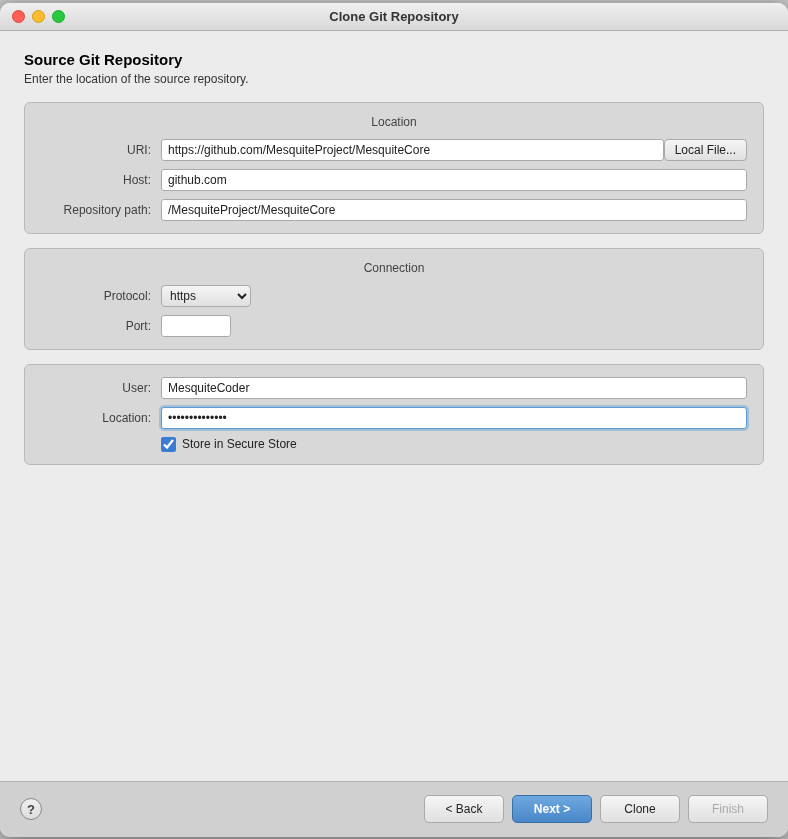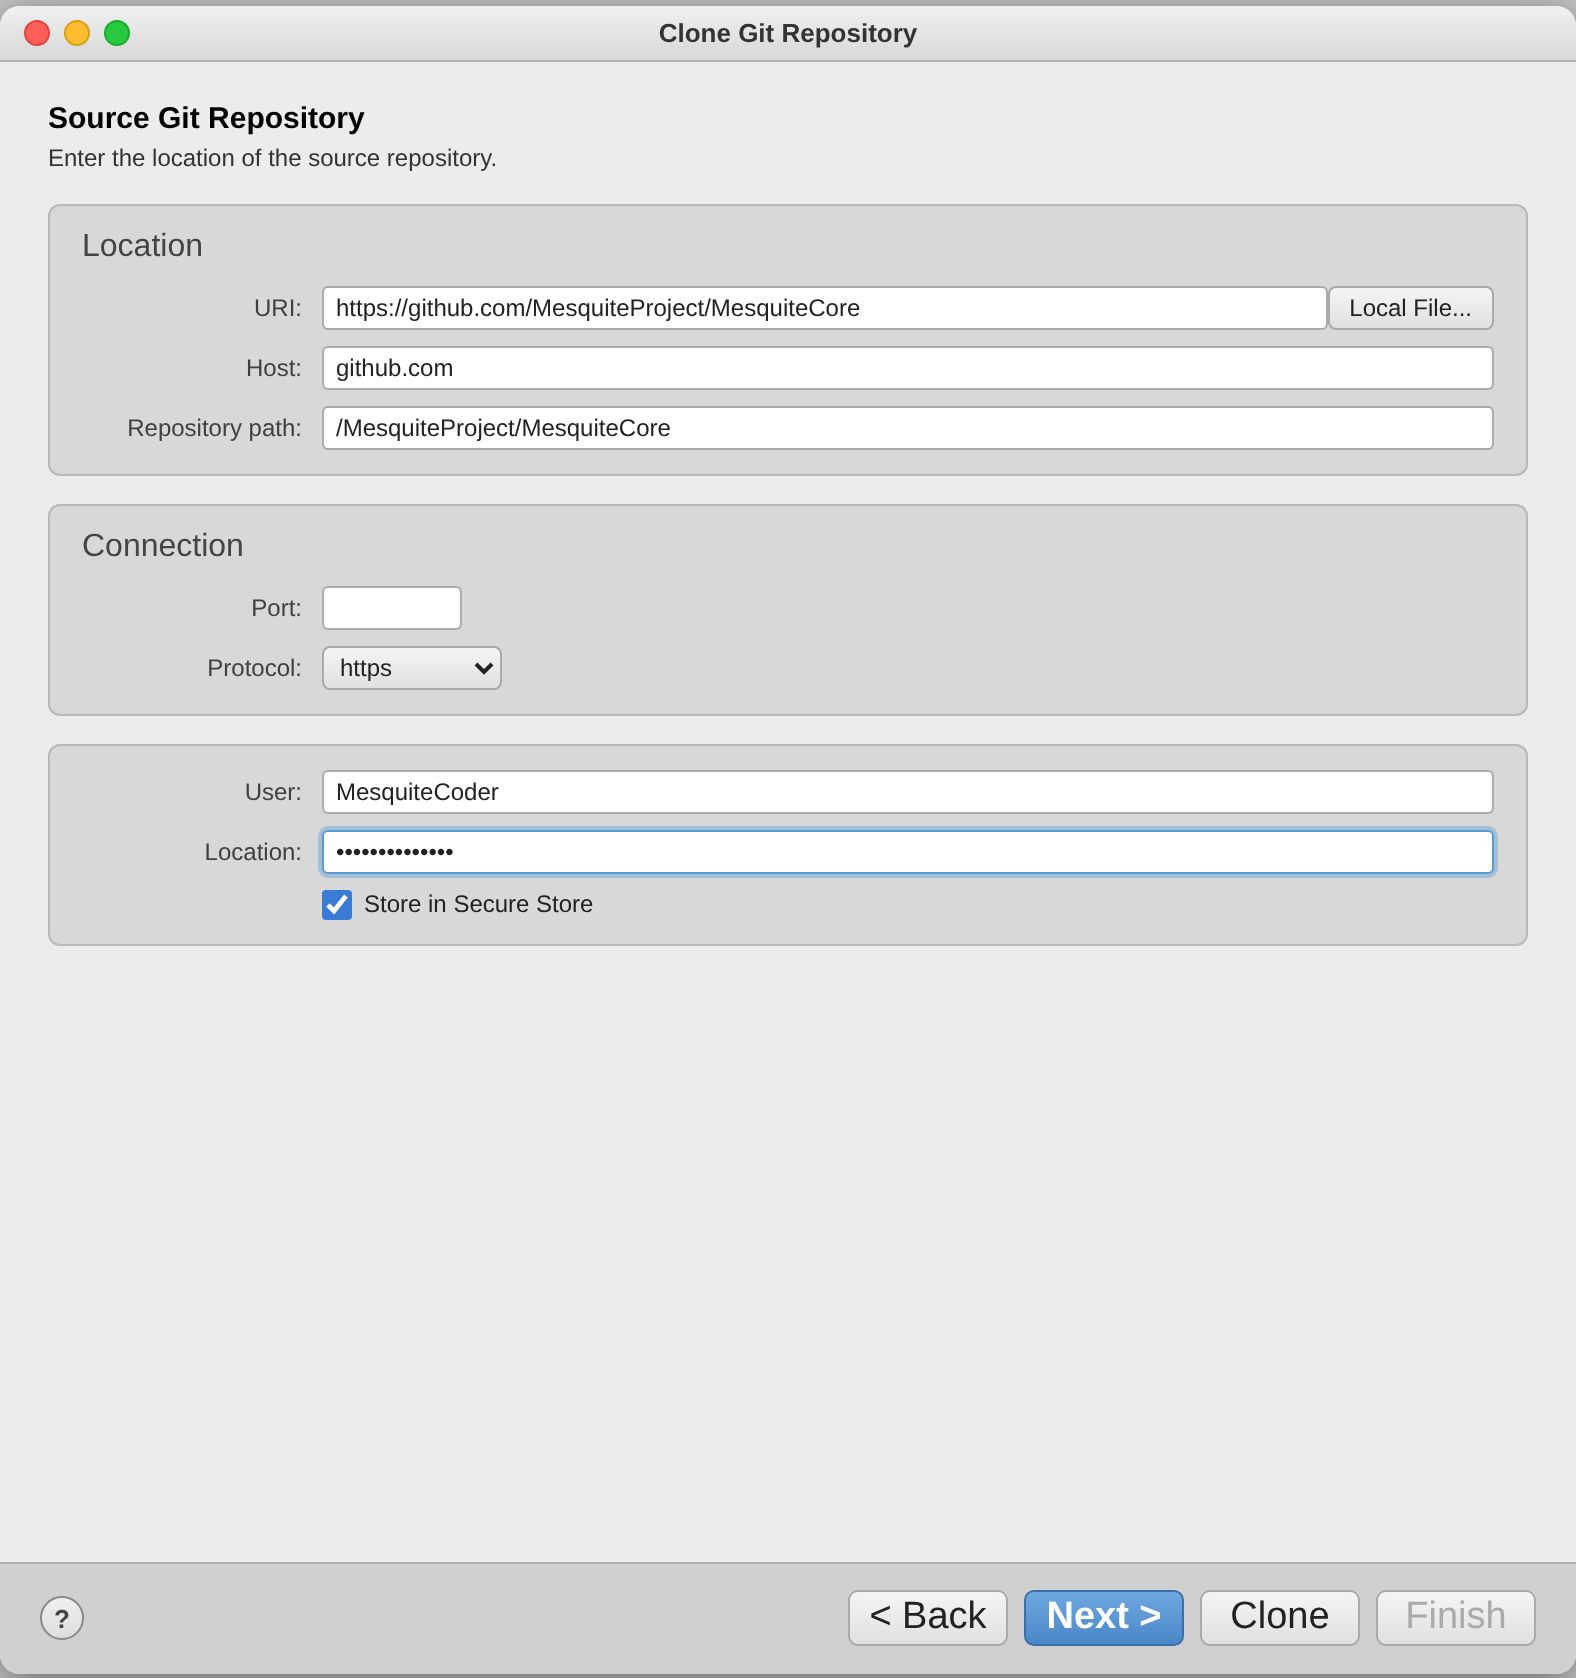--- a/index.html
+++ b/index.html
@@ -133,24 +133,25 @@
     
     .section {
       background: #d8d8d8;
       border: 1px solid #b8b8b8;
       border-radius: 6px;
       padding: 12px 16px;
       margin-bottom: 14px;
     }
 
     .section-title {
-      font-size: 16px;
+      font-size: 12px;
       color: #444;
       margin-bottom: 10px;
       font-weight: normal;
+      text-align: center;
     }
 
     .form-row {
       display: flex;
       align-items: center;
       margin-bottom: 8px;
     }
 
     .form-row:last-child {
       margin-bottom: 0;
@@ -295,21 +296,21 @@
       margin-left: auto;
     }
 
     .nav-btn {
       height: 28px;
       min-width: 80px;
       padding: 0 0;
       background: linear-gradient(to bottom, #f5f5f5, #e0e0e0);
       border: 1px solid #aaa;
       border-radius: 5px;
-      font-size: 19px;
+      font-size: 12px;
       cursor: pointer;
       color: #222;
     }
 
     .nav-btn.primary {
       background: linear-gradient(to bottom, #6ea8e0, #4a87c8);
       border-color: #3a6fa8;
       color: white;
       font-weight: bold;
     }
@@ -361,34 +362,34 @@
       </div>
 
       <div class="form-row">
         <span class="form-label">Repository path:</span>
         <input type="text" class="form-input" value="/MesquiteProject/MesquiteCore" style="">
       </div>
     </div>
 
     <div class="section">
       <div class="section-title">Connection</div>
-
-      <div class="form-row">
-        <span class="form-label">Port:</span>
-        <input type="text" class="port-input" style="">
-      </div>
 
       <div class="form-row">
         <span class="form-label">Protocol:</span>
         <select class="protocol-select">
           <option value="https">https</option>
           <option value="http">http</option>
           <option value="git">git</option>
           <option value="ssh">ssh</option>
         </select>
+      </div>
+
+      <div class="form-row">
+        <span class="form-label">Port:</span>
+        <input type="text" class="port-input" style="">
       </div>
     </div>
 
     <div class="auth-section">
 
       <div class="form-row">
         <span class="form-label">User:</span>
         <input type="text" class="form-input" value="MesquiteCoder" style="">
       </div>
 

